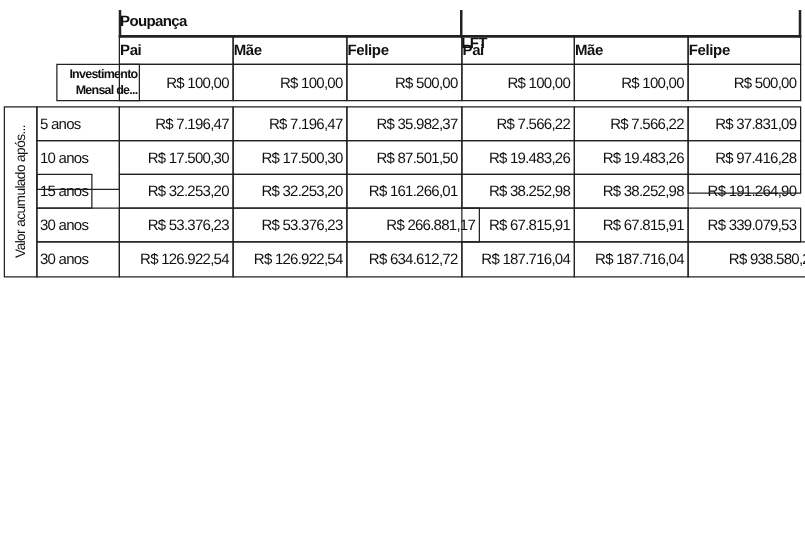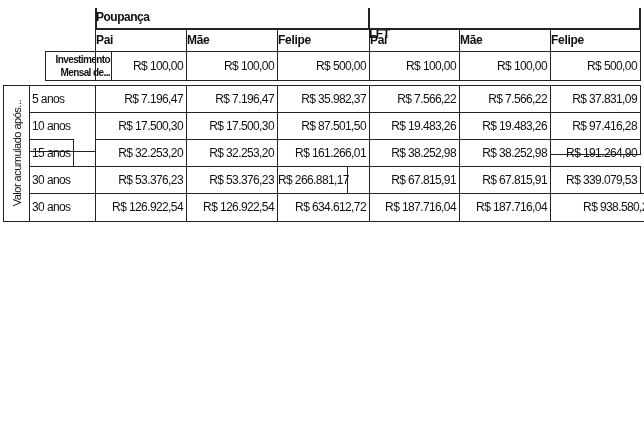--- a/index.html
+++ b/index.html
@@ -76,21 +76,21 @@
     <div class="abs cell" style="left:277px; top:139px; width:93px; height:28px; line-height:26px;">R$ 161.266,01</div>
     <div class="abs cell" style="left:369px; top:139px; width:91px; height:28px; line-height:26px;">R$ 38.252,98</div>
     <div class="abs cell" style="left:459px; top:139px; width:92px; height:28px; line-height:26px;">R$ 38.252,98</div>
     <div class="abs cell" style="left:550px; top:139px; width:91px; height:16px; line-height:26px;">R$ 191.264,90</div>
   </div>
 
   <div>
     <div class="abs lbl" style="left:29px;  top:166px; width:67px; height:28px; line-height:26px;">30 anos</div>
     <div class="abs cell" style="left:95px;  top:166px; width:92px; height:28px; line-height:26px;">R$ 53.376,23</div>
     <div class="abs cell" style="left:186px; top:166px; width:92px; height:28px; line-height:26px;">R$ 53.376,23</div>
-    <div class="abs cell" style="left:277px; top:166px; width:71px; height:28px; line-height:26px;">R$ 266.881,17</div>
+    <div class="abs cell" style="left:277px; top:166px; width:107px; height:28px; line-height:26px;">R$ 266.881,17</div>
     <div class="abs cell" style="left:369px; top:166px; width:91px; height:28px; line-height:26px;">R$ 67.815,91</div>
     <div class="abs cell" style="left:459px; top:166px; width:92px; height:28px; line-height:26px;">R$ 67.815,91</div>
     <div class="abs cell" style="left:550px; top:166px; width:91px; height:28px; line-height:26px;">R$ 339.079,53</div>
   </div>
 
   <div>
     <div class="abs lbl" style="left:29px;  top:193px; width:67px; height:29px; line-height:27px;">30 anos</div>
     <div class="abs cell" style="left:95px;  top:193px; width:92px; height:29px; line-height:27px;">R$ 126.922,54</div>
     <div class="abs cell" style="left:186px; top:193px; width:92px; height:29px; line-height:27px;">R$ 126.922,54</div>
     <div class="abs cell" style="left:277px; top:193px; width:93px; height:29px; line-height:27px;">R$ 634.612,72</div>

